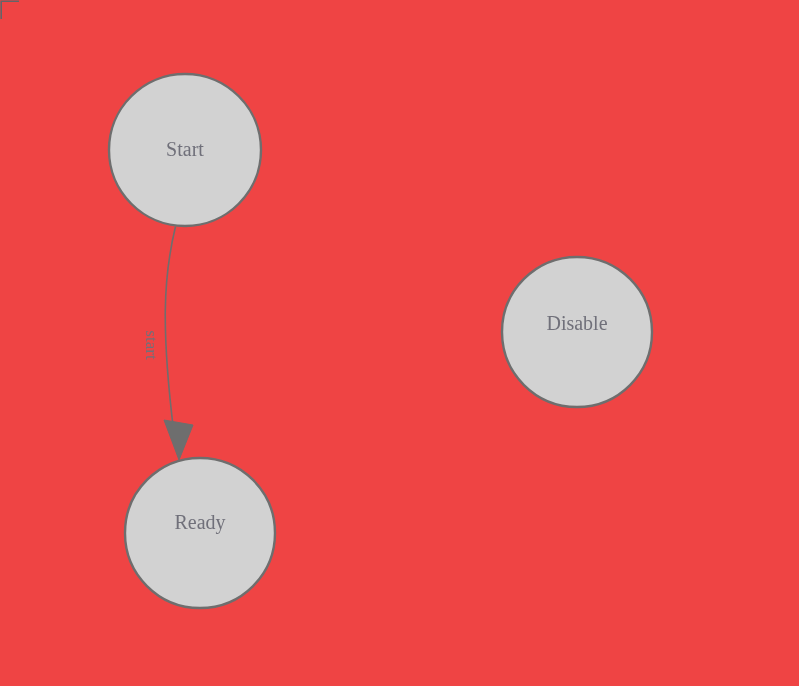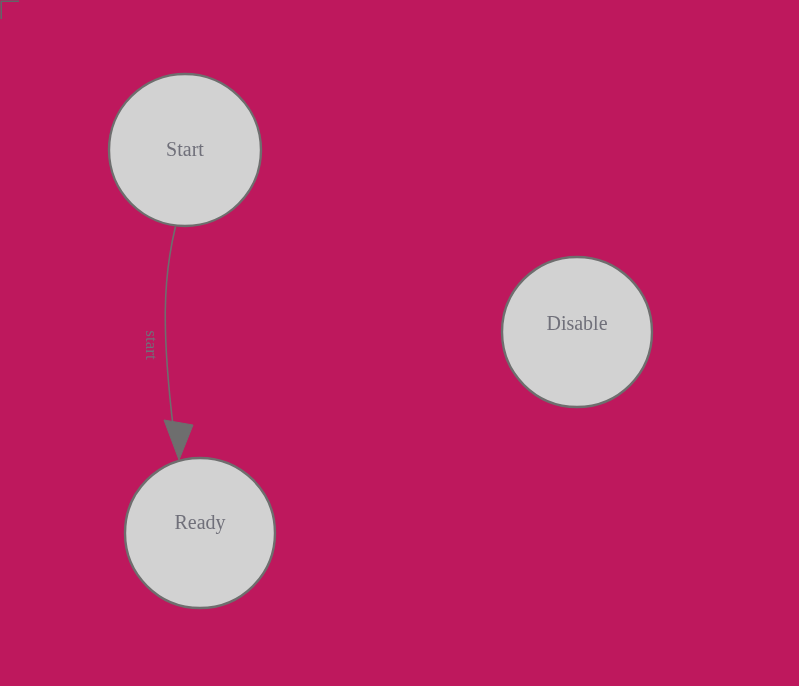--- a/index.html
+++ b/index.html
@@ -11,21 +11,21 @@
   body {
     width: 799px;
     height: 686px;
     overflow: hidden;
     font-family: "Liberation Serif", "DejaVu Serif", serif;
   }
   #canvas-root {
     position: relative;
     width: 799px;
     height: 686px;
-    background: #be185d;
+    background: #ef4444;
   }
   #diagram-svg {
     position: absolute;
     left: 0;
     top: 0;
     width: 799px;
     height: 686px;
     display: block;
   }
   .state-node-circle {

